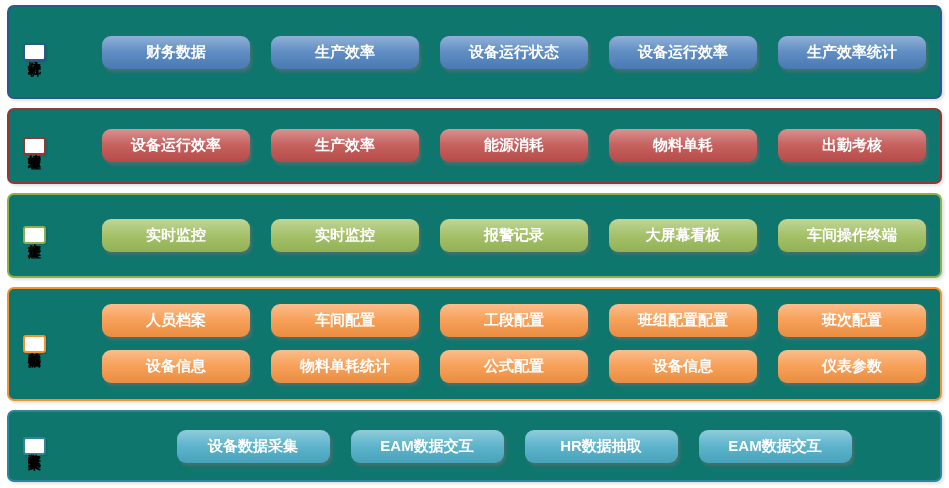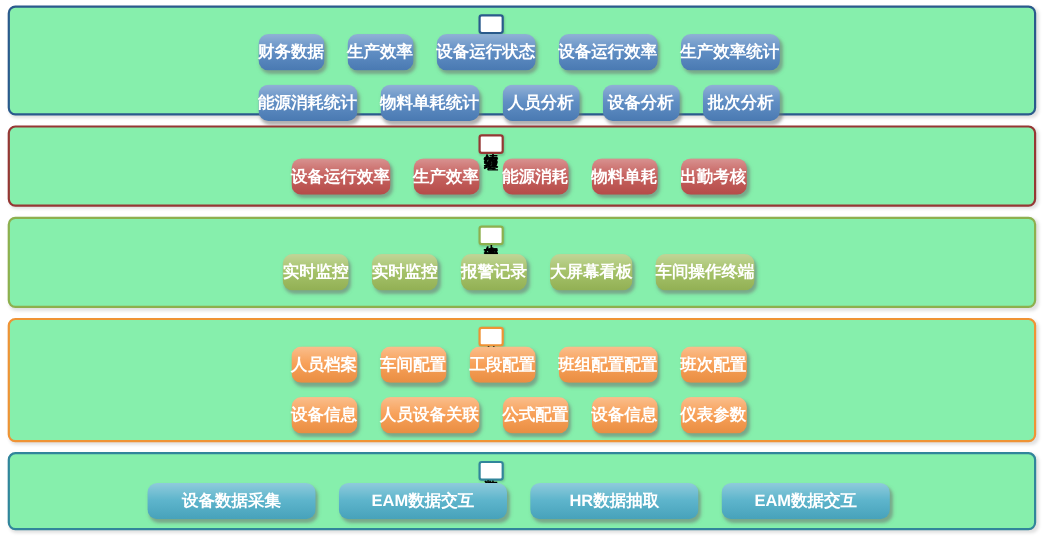--- a/index.html
+++ b/index.html
@@ -16,26 +16,25 @@
     padding: 5px 7px 6px 7px;
     display: flex;
     flex-direction: column;
     gap: 9px;
     background: #ffffff;
   }
   .layer {
     position: relative;
     border: 2.5px solid var(--border, #888);
     border-radius: 7px;
-    background: #86efac;
+    background: #0f766e;
     display: flex;
     align-items: center;
     padding: 6px 14px 6px 8px;
     box-shadow: 2px 2px 3px rgba(0,0,0,0.12);
-    flex-direction: column;
   }
   .layer-s1 { height: 100px; }
   .layer-s2 { height: 80px; }
   .layer-s3 { height: 90px; }
   .layer-s4 { height: 122px; }
   .layer-s5 { height: 76px; }
 
   .vlabel {
     writing-mode: vertical-rl;
     text-orientation: upright;
@@ -77,44 +76,37 @@
     background-color: var(--btn, #777);
     background-image: linear-gradient(180deg,
       rgba(255,255,255,0.38) 0%,
       rgba(255,255,255,0.10) 48%,
       rgba(0,0,0,0.06) 100%);
     box-shadow: 2px 3px 3px rgba(110,110,110,0.55);
     cursor: pointer;
     white-space: nowrap;
     text-align: center;
   }
-  .row-fixed { justify-content: flex-start; }
+  .row-fixed { justify-content: center; }
   .row-fixed .btn { flex: 0 0 153px; }
 </style>
 </head>
 <body>
 
 <div class="canvas">
 
   <section class="layer layer-s1" style="--border: #2A5A8C; --btn: #4E81BD;">
     <div class="vlabel">统计分析</div>
     <div class="rows">
       <div class="row">
         <button class="btn">财务数据</button>
         <button class="btn">生产效率</button>
         <button class="btn">设备运行状态</button>
         <button class="btn">设备运行效率</button>
         <button class="btn">生产效率统计</button>
-      </div>
-      <div class="row">
-        <button class="btn">能源消耗统计</button>
-        <button class="btn">物料单耗统计</button>
-        <button class="btn">人员分析</button>
-        <button class="btn">设备分析</button>
-        <button class="btn">批次分析</button>
       </div>
     </div>
   </section>
 
   <section class="layer layer-s2" style="--border: #953734; --btn: #C0504D;">
     <div class="vlabel">绩效管理</div>
     <div class="rows">
       <div class="row">
         <button class="btn">设备运行效率</button>
         <button class="btn">生产效率</button>
@@ -143,21 +135,21 @@
     <div class="rows">
       <div class="row">
         <button class="btn">人员档案</button>
         <button class="btn">车间配置</button>
         <button class="btn">工段配置</button>
         <button class="btn">班组配置配置</button>
         <button class="btn">班次配置</button>
       </div>
       <div class="row">
         <button class="btn">设备信息</button>
-        <button class="btn">人员设备关联</button>
+        <button class="btn">物料单耗统计</button>
         <button class="btn">公式配置</button>
         <button class="btn">设备信息</button>
         <button class="btn">仪表参数</button>
       </div>
     </div>
   </section>
 
   <section class="layer layer-s5" style="--border: #31859B; --btn: #4BACC6;">
     <div class="vlabel">数据采集</div>
     <div class="rows">

